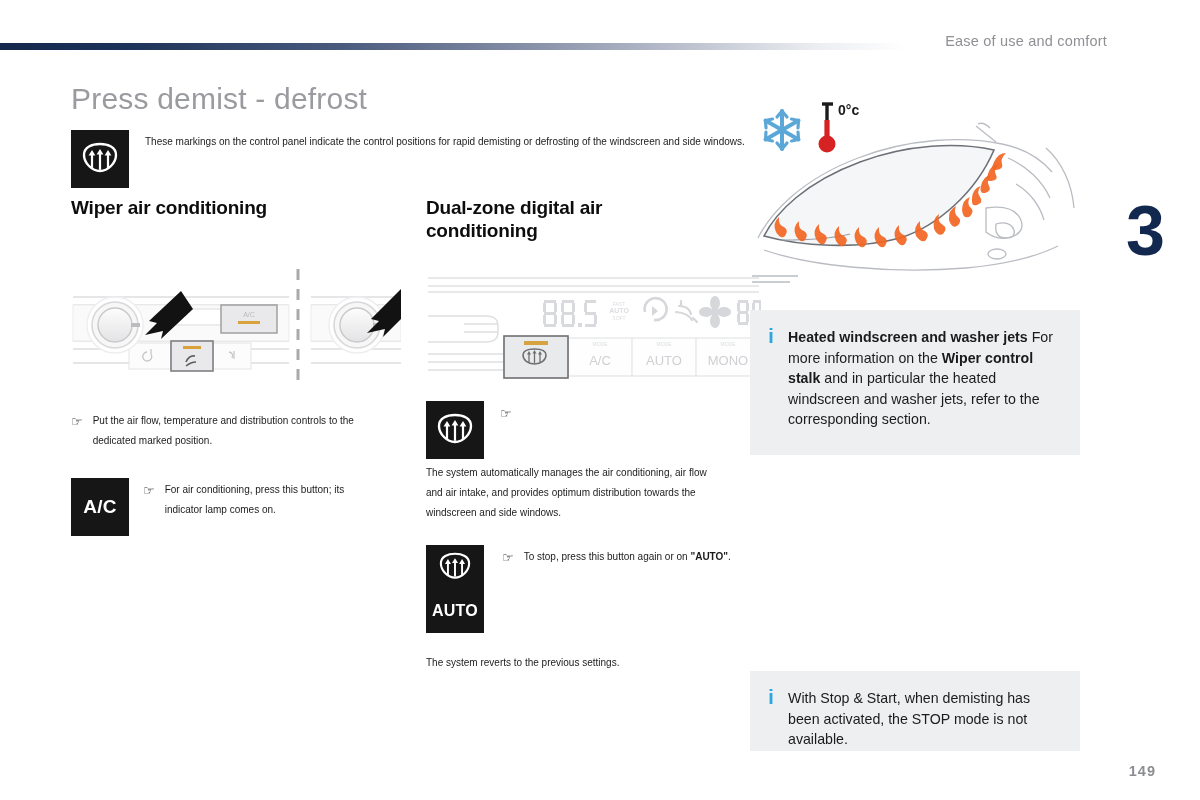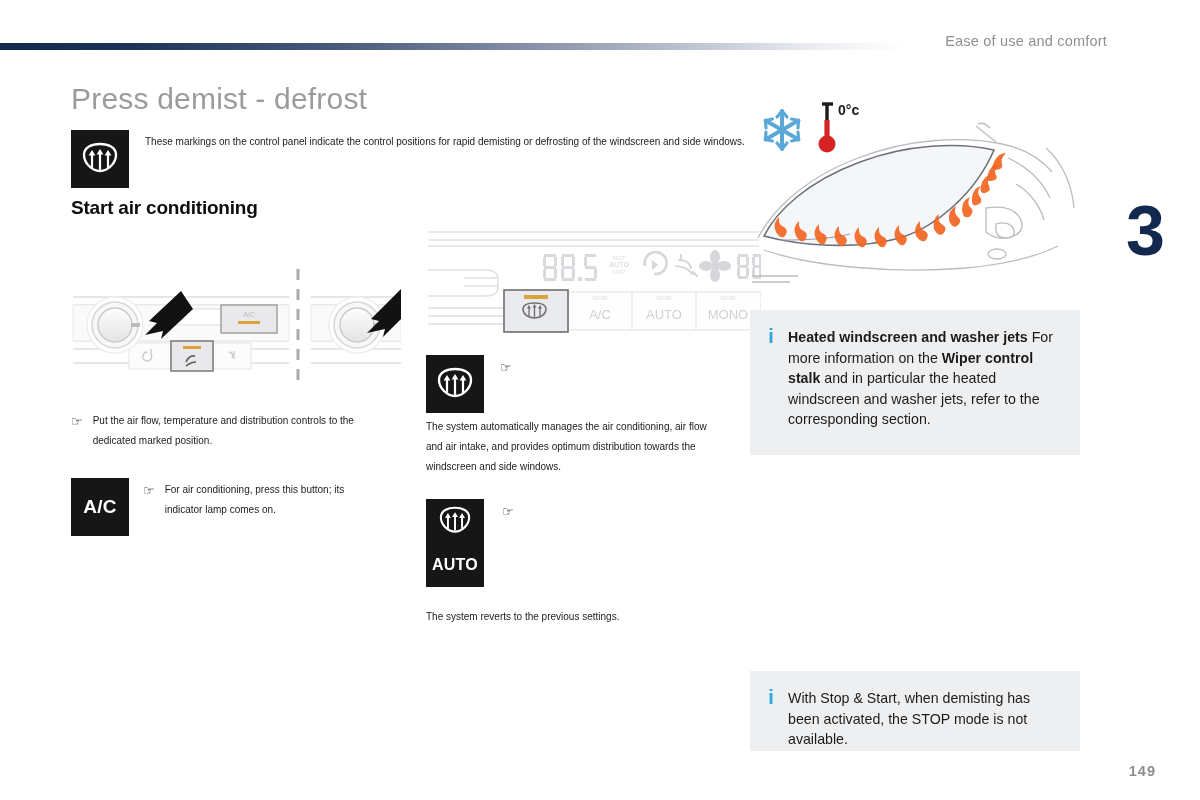--- a/index.html
+++ b/index.html
@@ -201,21 +201,21 @@
           <path d="M19 7 L15.6 12.6 L22.4 12.6 Z"></path>
           <path d="M27 8 L23.6 13.6 L30.4 13.6 Z"></path>
         </g>
       </svg>
     </div>
     <div class="intro-text body-text">These markings on the control panel indicate the control positions for rapid demisting or defrosting of the windscreen and side windows.</div>
   </div>
 
   <div class="col-left">
 
-    <div class="section-heading">Start air conditioning</div>
+    <div class="section-heading">Wiper air conditioning</div>
 
     <div class="panel-illustration">
       <svg width="330" height="120" viewBox="0 0 330 120" aria-hidden="true">
         <defs>
           <linearGradient id="knobg" x1="0" y1="0" x2="0" y2="1">
             <stop offset="0" stop-color="#fdfdfd"></stop>
               <stop offset="1" stop-color="#e3e3e5"></stop>
           </linearGradient>
         </defs>
 
@@ -301,20 +301,21 @@
       <div class="icon-tile label" style="width:58px;height:58px;font-size:19px;">A/C</div>
       <div class="bullet-row" style="margin-left:14px;padding-top:2px;">
         <span class="bullet">☞</span>
         <span class="body-text" style="width:210px;">For air conditioning, press this button; its indicator lamp comes on.</span>
       </div>
     </div>
   </div>
 
   <div class="col-mid">
 
+    <div class="section-heading" style="width:250px;">Dual-zone digital air conditioning</div>
 
     <div class="panel-illustration-mid">
       <svg width="335" height="110" viewBox="0 0 335 110" aria-hidden="true">
 
         <g stroke="#e1e2e4" stroke-width="1.5" fill="none">
           <path d="M2 8 H333"></path>
             <path d="M2 16 H333"></path>
             <path d="M2 22 H333"></path>
         </g>
 
@@ -468,20 +469,21 @@
               <path d="M11 8 L7.6 13.6 L14.4 13.6 Z"></path>
               <path d="M19 7 L15.6 12.6 L22.4 12.6 Z"></path>
               <path d="M27 8 L23.6 13.6 L30.4 13.6 Z"></path>
             </g>
           </svg>
         </div>
         <div class="icon-tile label" style="width:58px;height:45px;font-size:16px;">AUTO</div>
       </div>
       <div class="bullet-row" style="margin-left:18px;padding-top:2px;">
         <span class="bullet">☞</span>
+        <span class="body-text" style="width:218px;"><span>To stop, press this button again or on </span><span class="b">"AUTO"</span><span>.</span></span>
       </div>
     </div>
 
     <div class="body-text" style="margin-top:20px;width:320px;">The system reverts to the previous settings.</div>
   </div>
 
   <div class="col-right">
 
     <div>
       <svg width="330" height="200" viewBox="0 0 330 200" aria-hidden="true">

